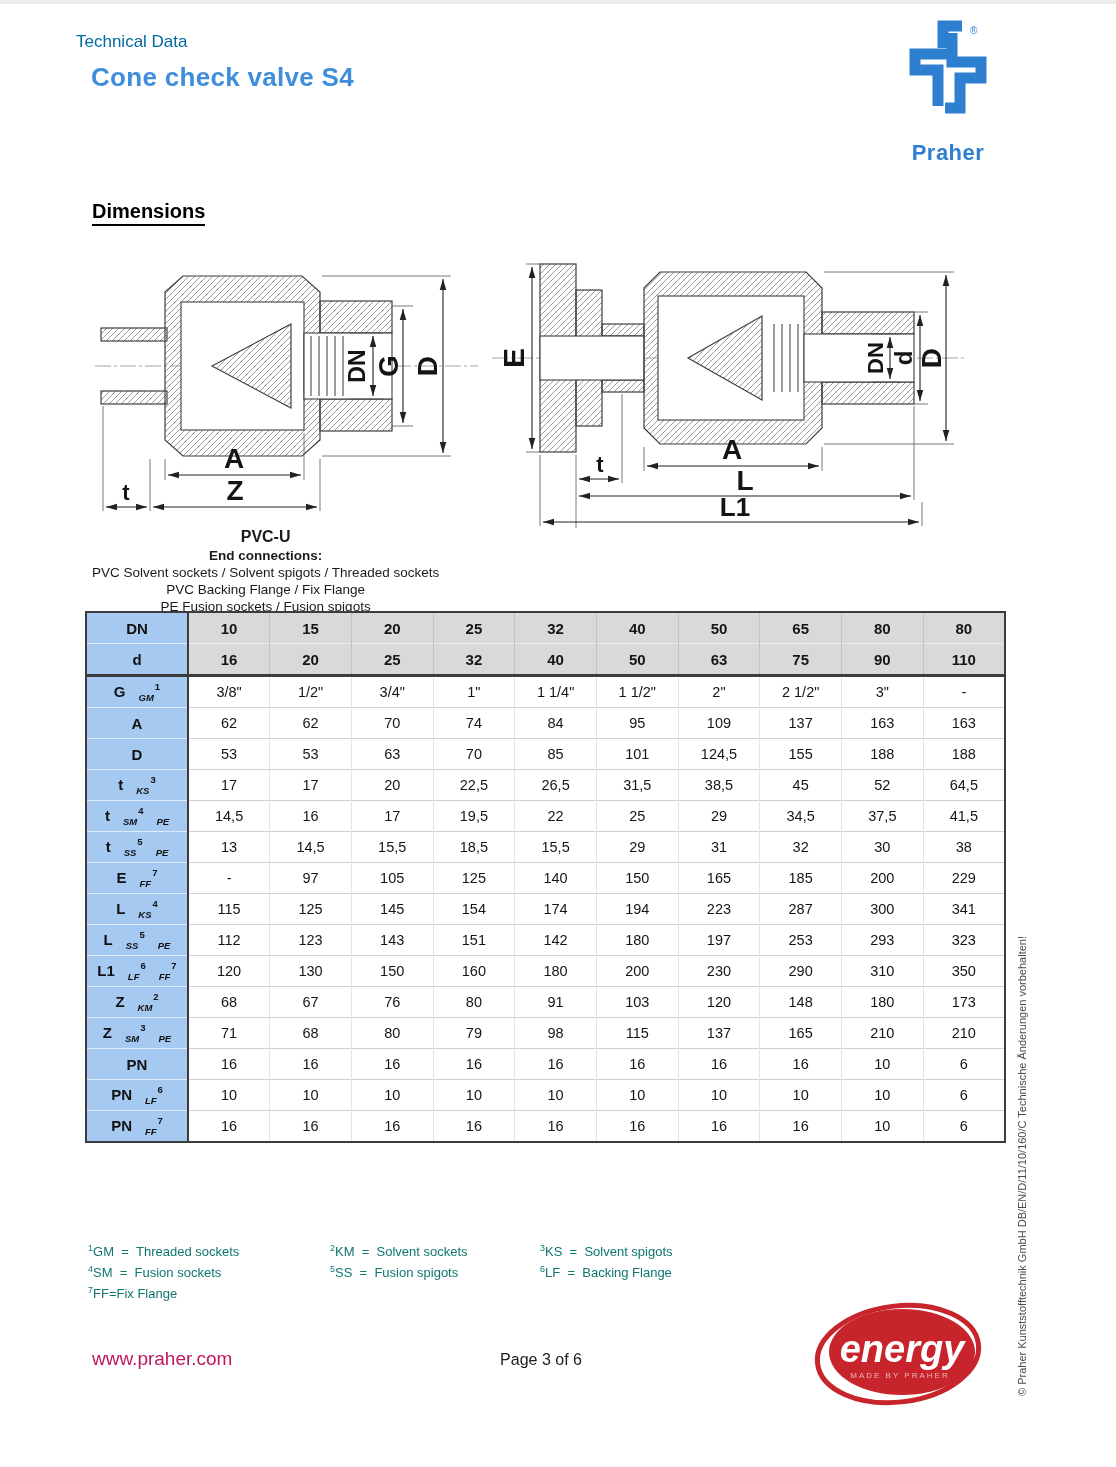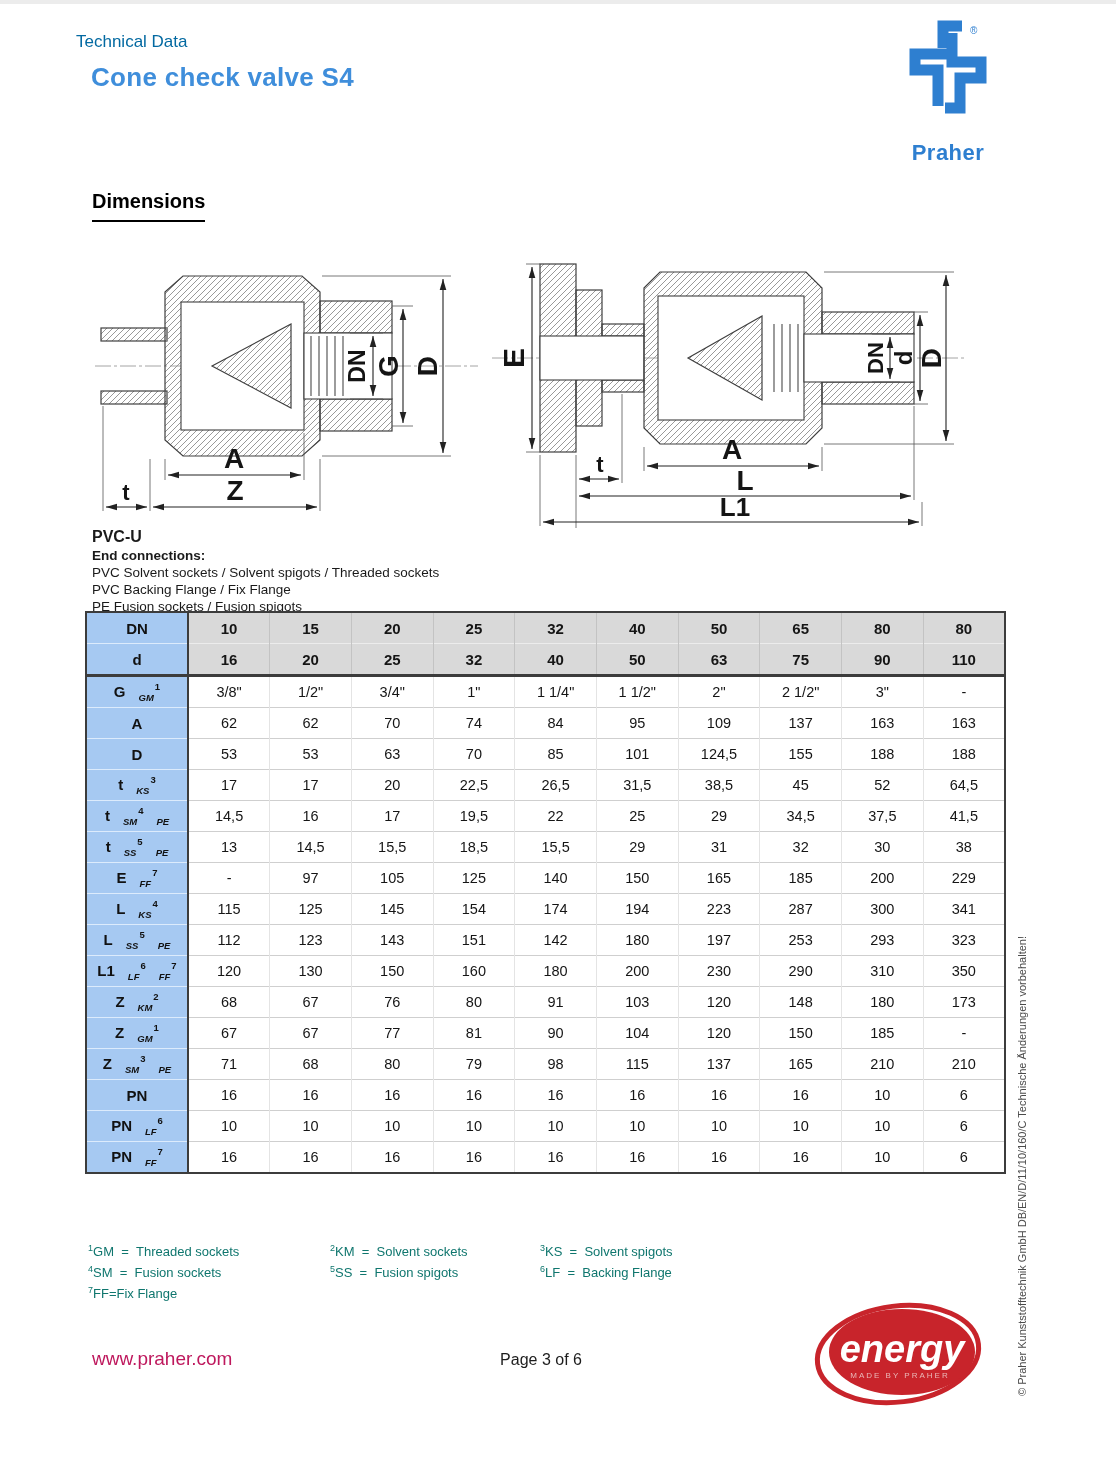--- a/index.html
+++ b/index.html
@@ -3,35 +3,35 @@
 <meta charset="utf-8">
 <style>
   html,body{margin:0;padding:0;background:#ffffff;}
   .page{position:relative;width:1116px;height:1467px;background:#fff;overflow:hidden;
         font-family:"Liberation Sans",sans-serif;color:#111;border-top:4px solid #ececec;}
   
   .eyebrow{position:absolute;left:76px;top:28px;font-size:17px;color:#0369a1;}
   .doc-title{position:absolute;left:91px;top:58px;font-size:26px;font-weight:bold;color:#3f8edb;letter-spacing:0.3px;}
   .brand{position:absolute;left:898px;top:12px;width:100px;text-align:center;}
   .brand-name{margin-top:16px;font-size:22px;font-weight:bold;color:#2e7fd0;letter-spacing:0.5px;}
-  .section-title{position:absolute;left:92px;top:186px;font-size:20px;font-weight:bold;color:#000;
-                 border-bottom:2.5px solid #000;padding-bottom:7px;}
+  .section-title{position:absolute;left:92px;top:196px;font-size:20px;font-weight:bold;color:#000;
+                 border-bottom:2.5px solid #000;padding-bottom:1px;}
   
   .draw-left{position:absolute;left:95px;top:252px;}
   .draw-right{position:absolute;left:492px;top:246px;}
   svg text{font-family:"Liberation Sans",sans-serif;}
   .dl{font-weight:bold;fill:#141414;}
   .cl{stroke:#9a9a9a;stroke-width:0.9;stroke-dasharray:16 3 3 3;fill:none;}
   .hz{stroke:#3f3f3f;stroke-width:1.2;}
   .wf{fill:#ffffff;stroke:#3f3f3f;stroke-width:1.1;}
   .dim{stroke:#222;stroke-width:1.1;fill:none;}
   .ext{stroke:#555;stroke-width:0.8;fill:none;}
   .spr{stroke:#5a5a5a;stroke-width:1.2;fill:none;}
   
-  .material{position:absolute;left:92px;top:524px;font-size:13.5px;line-height:17px;color:#1a1a1a;}
+  .material{position:absolute;left:92px;top:524px;font-size:13.5px;line-height:17px;color:#1a1a1a;text-align:center;}
   .material .mat-name{font-size:16px;font-weight:bold;margin-bottom:2px;}
   .material .conn-head{font-weight:bold;}
   
   .tbl-wrap{position:absolute;left:85px;top:607px;}
   table.dim-table{border-collapse:collapse;table-layout:fixed;width:921px;border:2px solid #3c3c3c;}
   .dim-table th{width:100px;background:#a6c9f2;font-weight:bold;font-size:15px;text-align:center;
                 border-right:2px solid #3c3c3c;border-top:1px solid #dcebfc;padding:0;height:30px;}
   .dim-table td{text-align:center;font-size:14.5px;padding:0;height:30px;background:#fff;
                 border-top:1px solid #cfcfcf;border-left:1px solid #e4e4e4;color:#151515;}
   .dim-table tr.hdr td{background:#d9d9d9;font-weight:bold;font-size:15px;border-left:1px solid #c3c3c3;border-top:1px solid #ececec;}
@@ -369,33 +369,20 @@
             <td>68</td>
             <td>67</td>
             <td>76</td>
             <td>80</td>
             <td>91</td>
             <td>103</td>
             <td>120</td>
             <td>148</td>
             <td>180</td>
             <td>173</td>
-          </tr>
-          <tr>
-            <th><span>Z</span><span class="sb">GM</span><span class="sp">1</span></th>
-            <td>67</td>
-            <td>67</td>
-            <td>77</td>
-            <td>81</td>
-            <td>90</td>
-            <td>104</td>
-            <td>120</td>
-            <td>150</td>
-            <td>185</td>
-            <td>-</td>
           </tr>
           <tr>
             <th><span>Z</span><span class="sb">SM</span><span class="sp">3</span><span class="sb">PE</span></th>
             <td>71</td>
             <td>68</td>
             <td>80</td>
             <td>79</td>
             <td>98</td>
             <td>115</td>
             <td>137</td>

